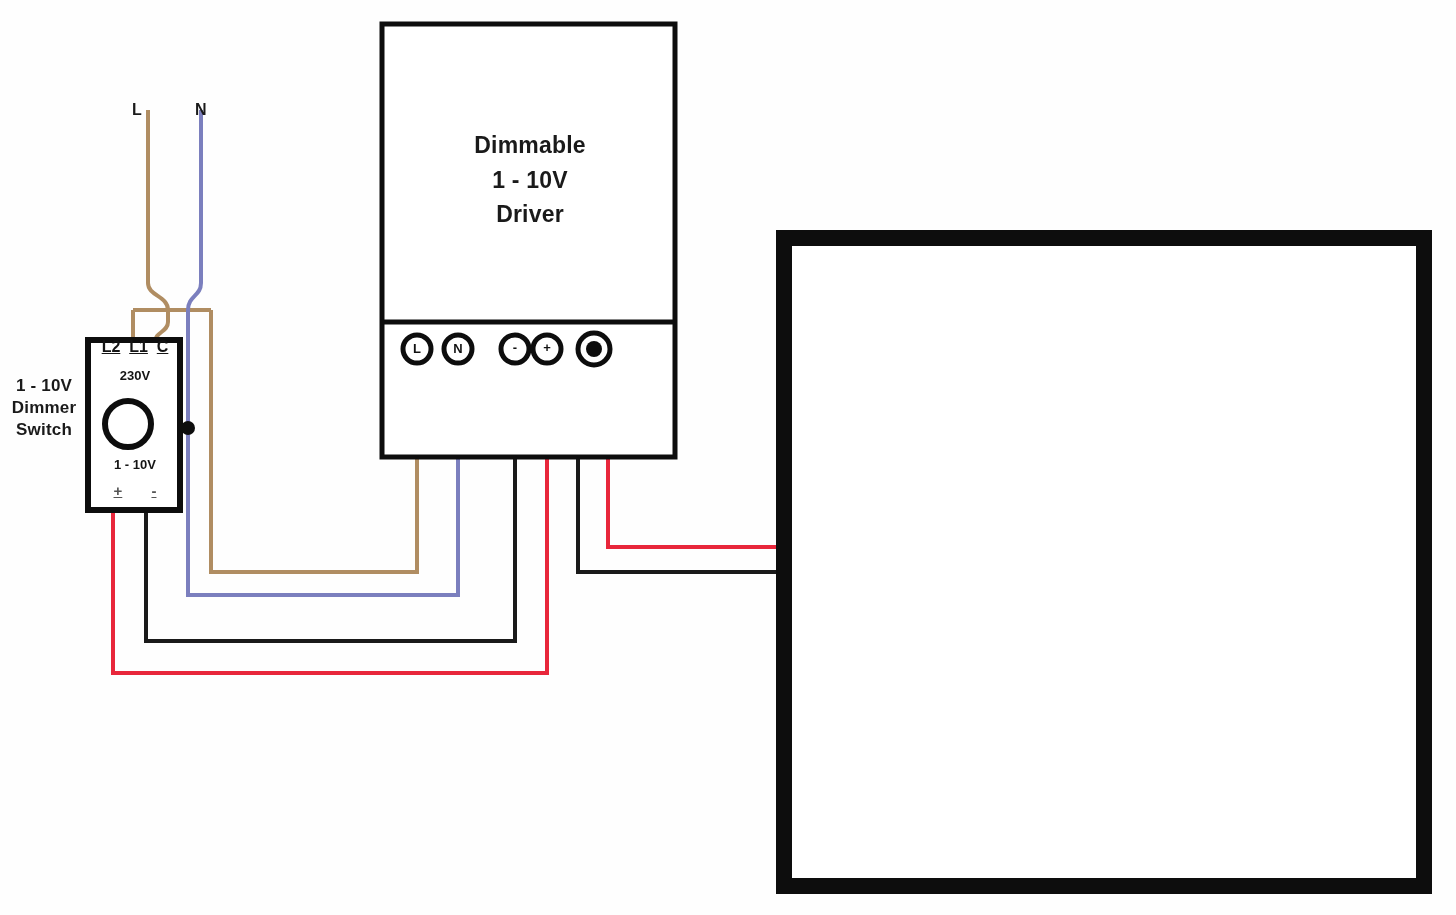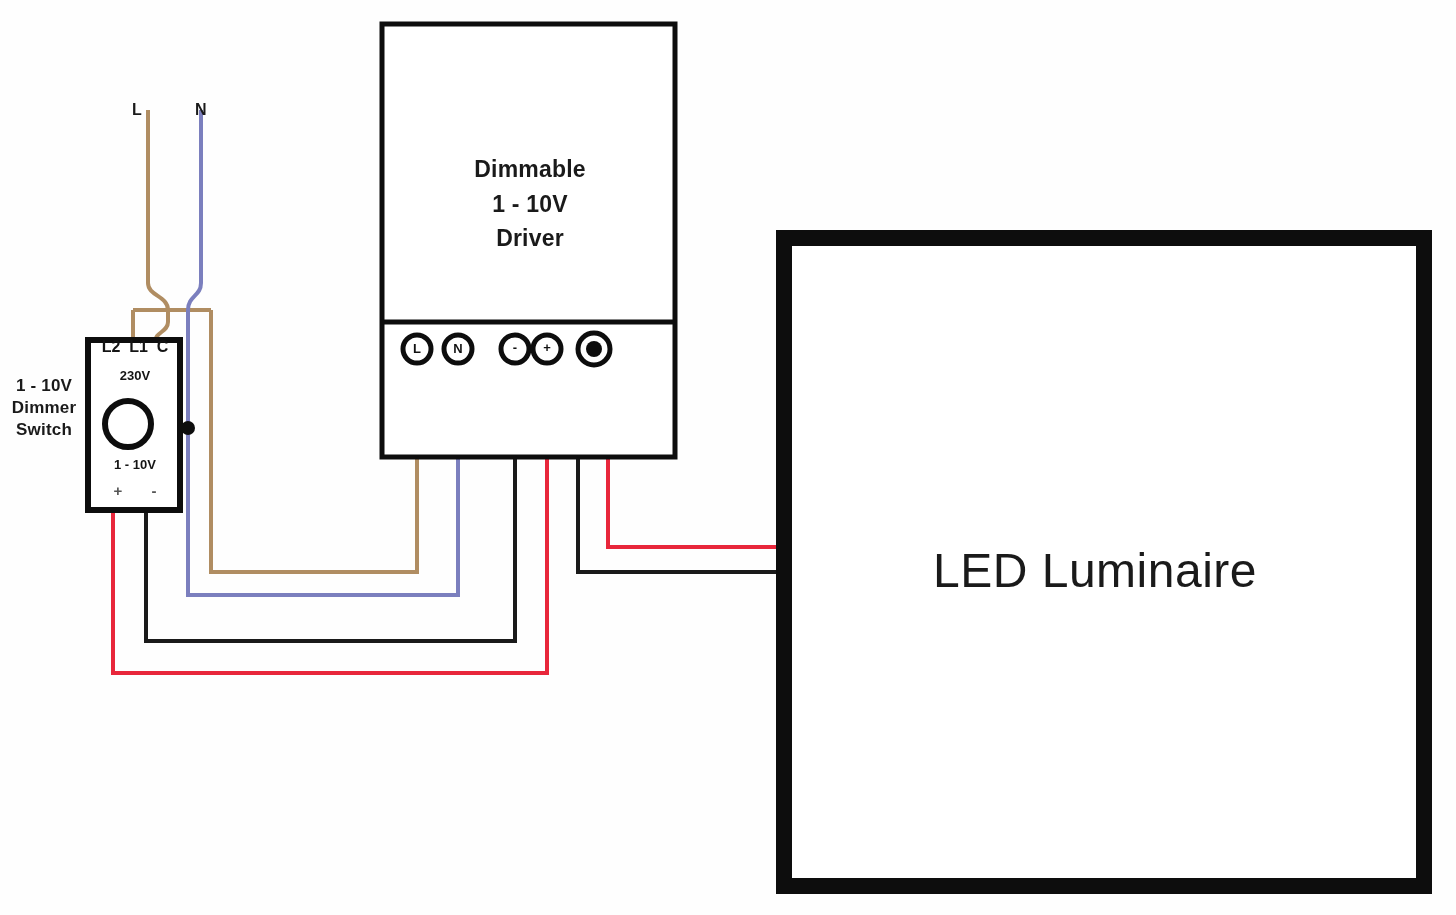--- a/index.html
+++ b/index.html
@@ -39,21 +39,20 @@
     top: 375px;
     width: 88px;
     font-size: 17px;
   }
   #driver-title {
     left: 392px;
     top: 128px;
     width: 276px;
     font-size: 23px;
     line-height: 1.5;
-    margin-top: 24px;
   }
   #luminaire-title {
     left: 790px;
     top: 540px;
     width: 610px;
     font-size: 48px;
     font-weight: normal;
     letter-spacing: 0.5px;
   }
   .term-txt {
@@ -72,21 +71,21 @@
   #dim-term-row {
     left: 91px; top: 338px; width: 88px;
     font-size: 16px;
     letter-spacing: 0px;
   }
   #dim-plusminus {
     left: 91px; top: 482px; width: 88px;
     font-size: 15px;
     color: #555;
   }
-  .dim-term-cell { display: inline-block; }
+  .dim-term-cell { display: inline-block; text-decoration: underline; }
   #supply-L-label { left: 126px; top: 100px; width: 22px; font-size: 16px; }
   #supply-N-label { left: 190px; top: 100px; width: 22px; font-size: 16px; }
   .tlabel {
     position: absolute;
     font-size: 13px;
     font-weight: bold;
     color: #111;
     text-align: center;
     width: 24px;
   }
@@ -188,15 +187,14 @@
 
   <div class="lbl" id="driver-title">Dimmable
 1 - 10V
 Driver</div>
 
   <div class="tlabel" style="left:405px; top:341px;">L</div>
   <div class="tlabel" style="left:446px; top:341px;">N</div>
   <div class="tlabel" style="left:503px; top:340px;">-</div>
   <div class="tlabel" style="left:535px; top:340px;">+</div>
 
-  <div class="lbl" id="luminaire-title">LED Luminaire</div>
 
 </div>
 
 </body></html>

